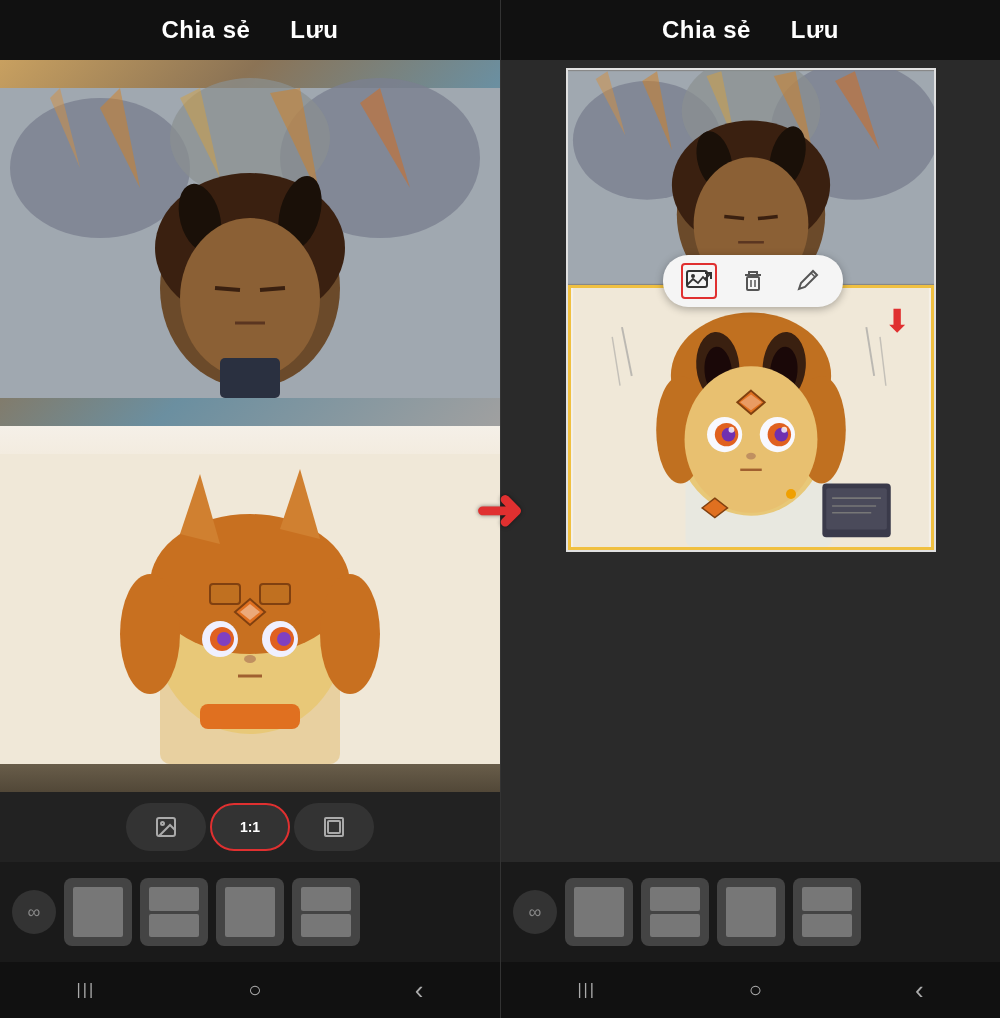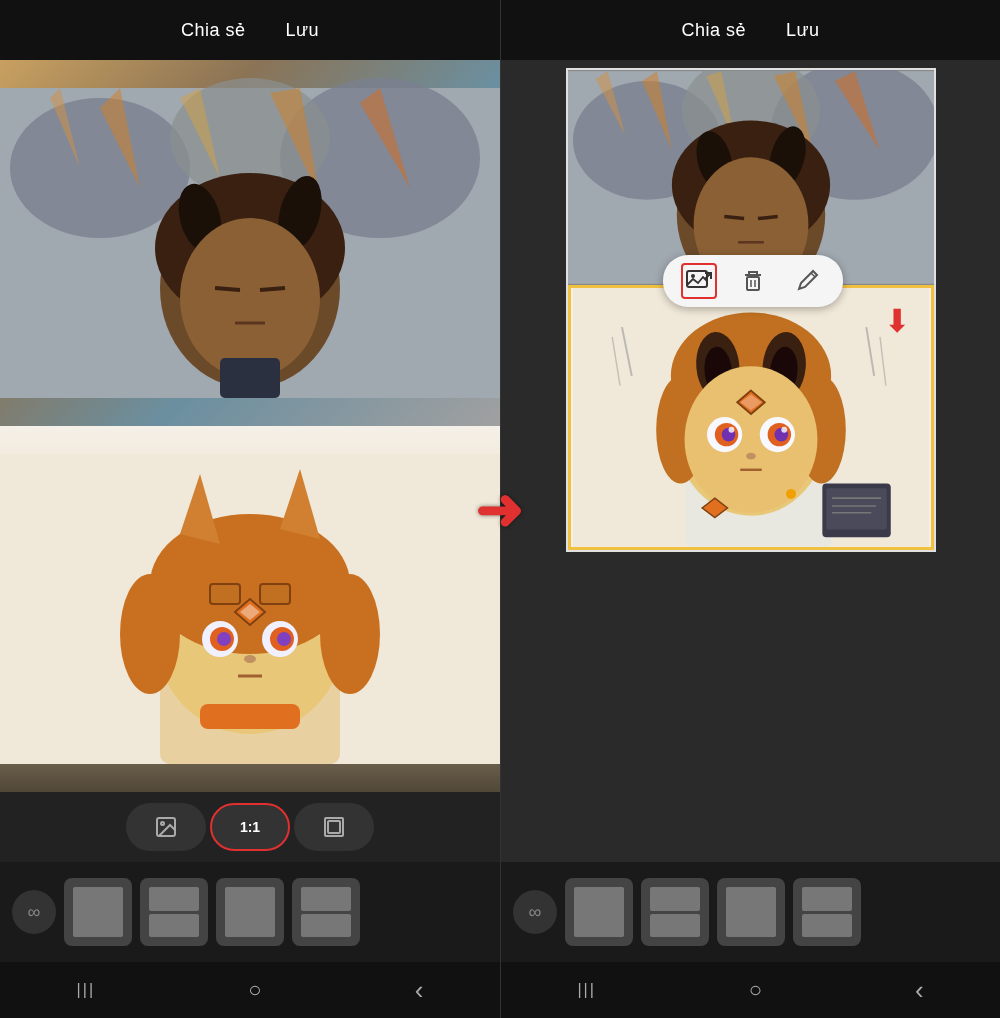--- a/index.html
+++ b/index.html
@@ -27,22 +27,22 @@
       background: #111;
       display: flex;
       align-items: center;
       justify-content: center;
       gap: 40px;
       flex-shrink: 0;
     }
 
     .header-btn {
       color: #fff;
-      font-size: 18px;
-      font-weight: 400;
+      font-size: 24px;
+      font-weight: 700;
       cursor: pointer;
       background: none;
       border: none;
       letter-spacing: 0.5px;
     }
 
     .canvas-area {
       flex: 1;
       background: #2a2a2a;
       position: relative;

